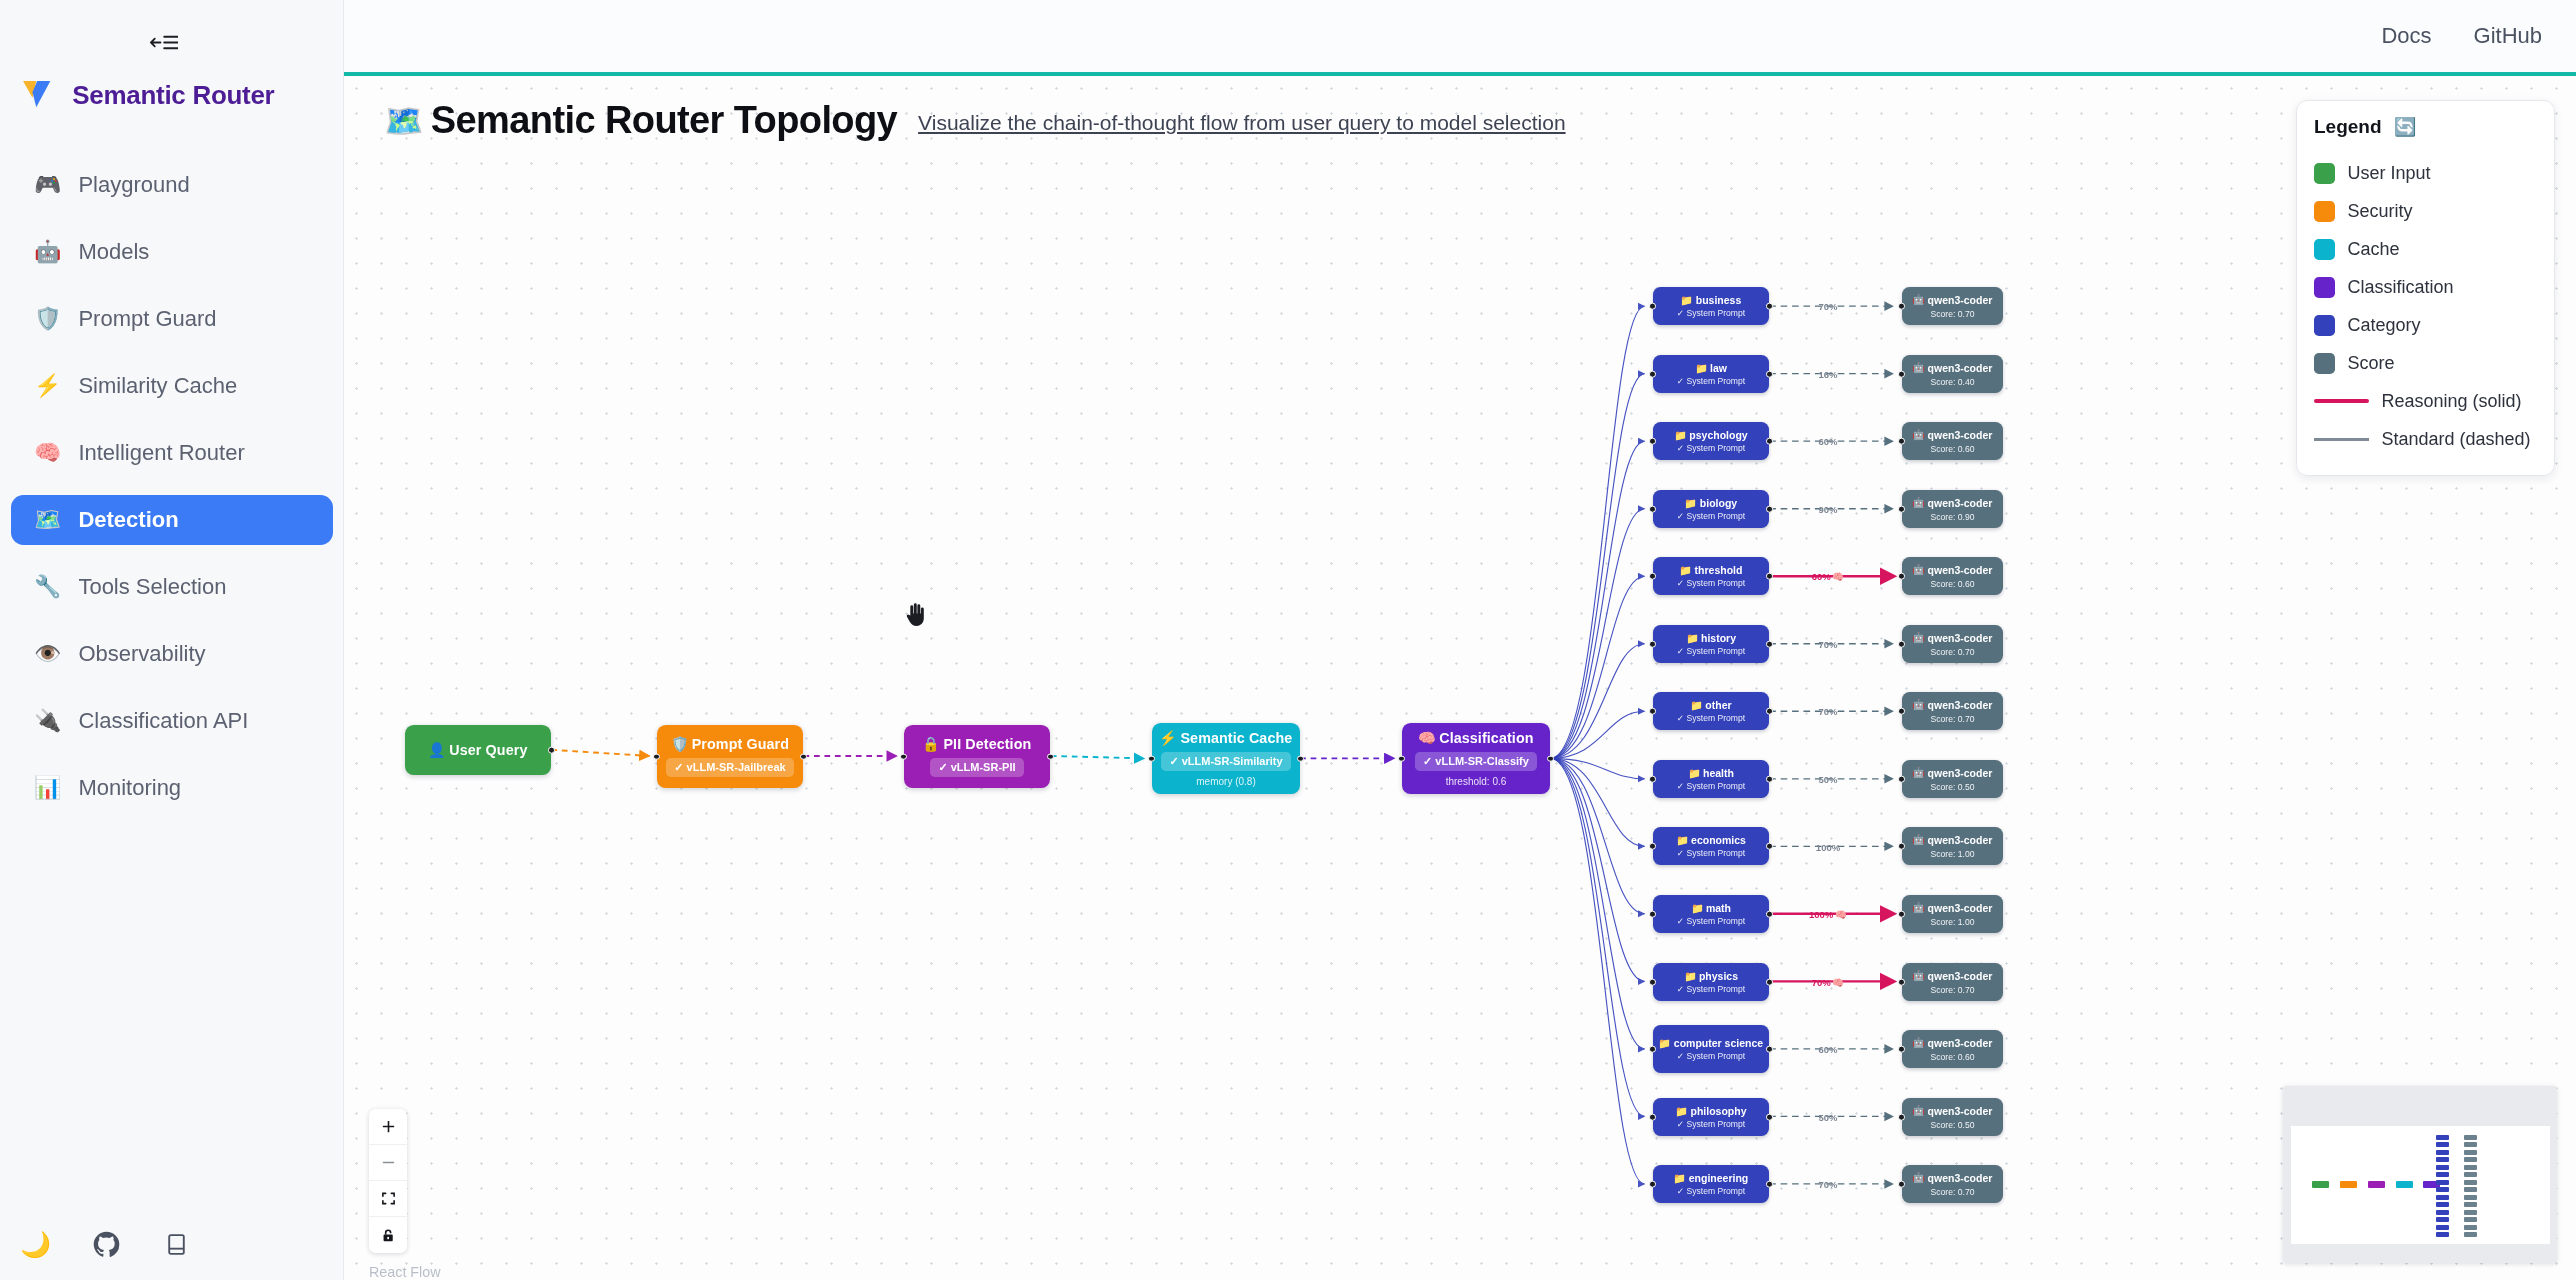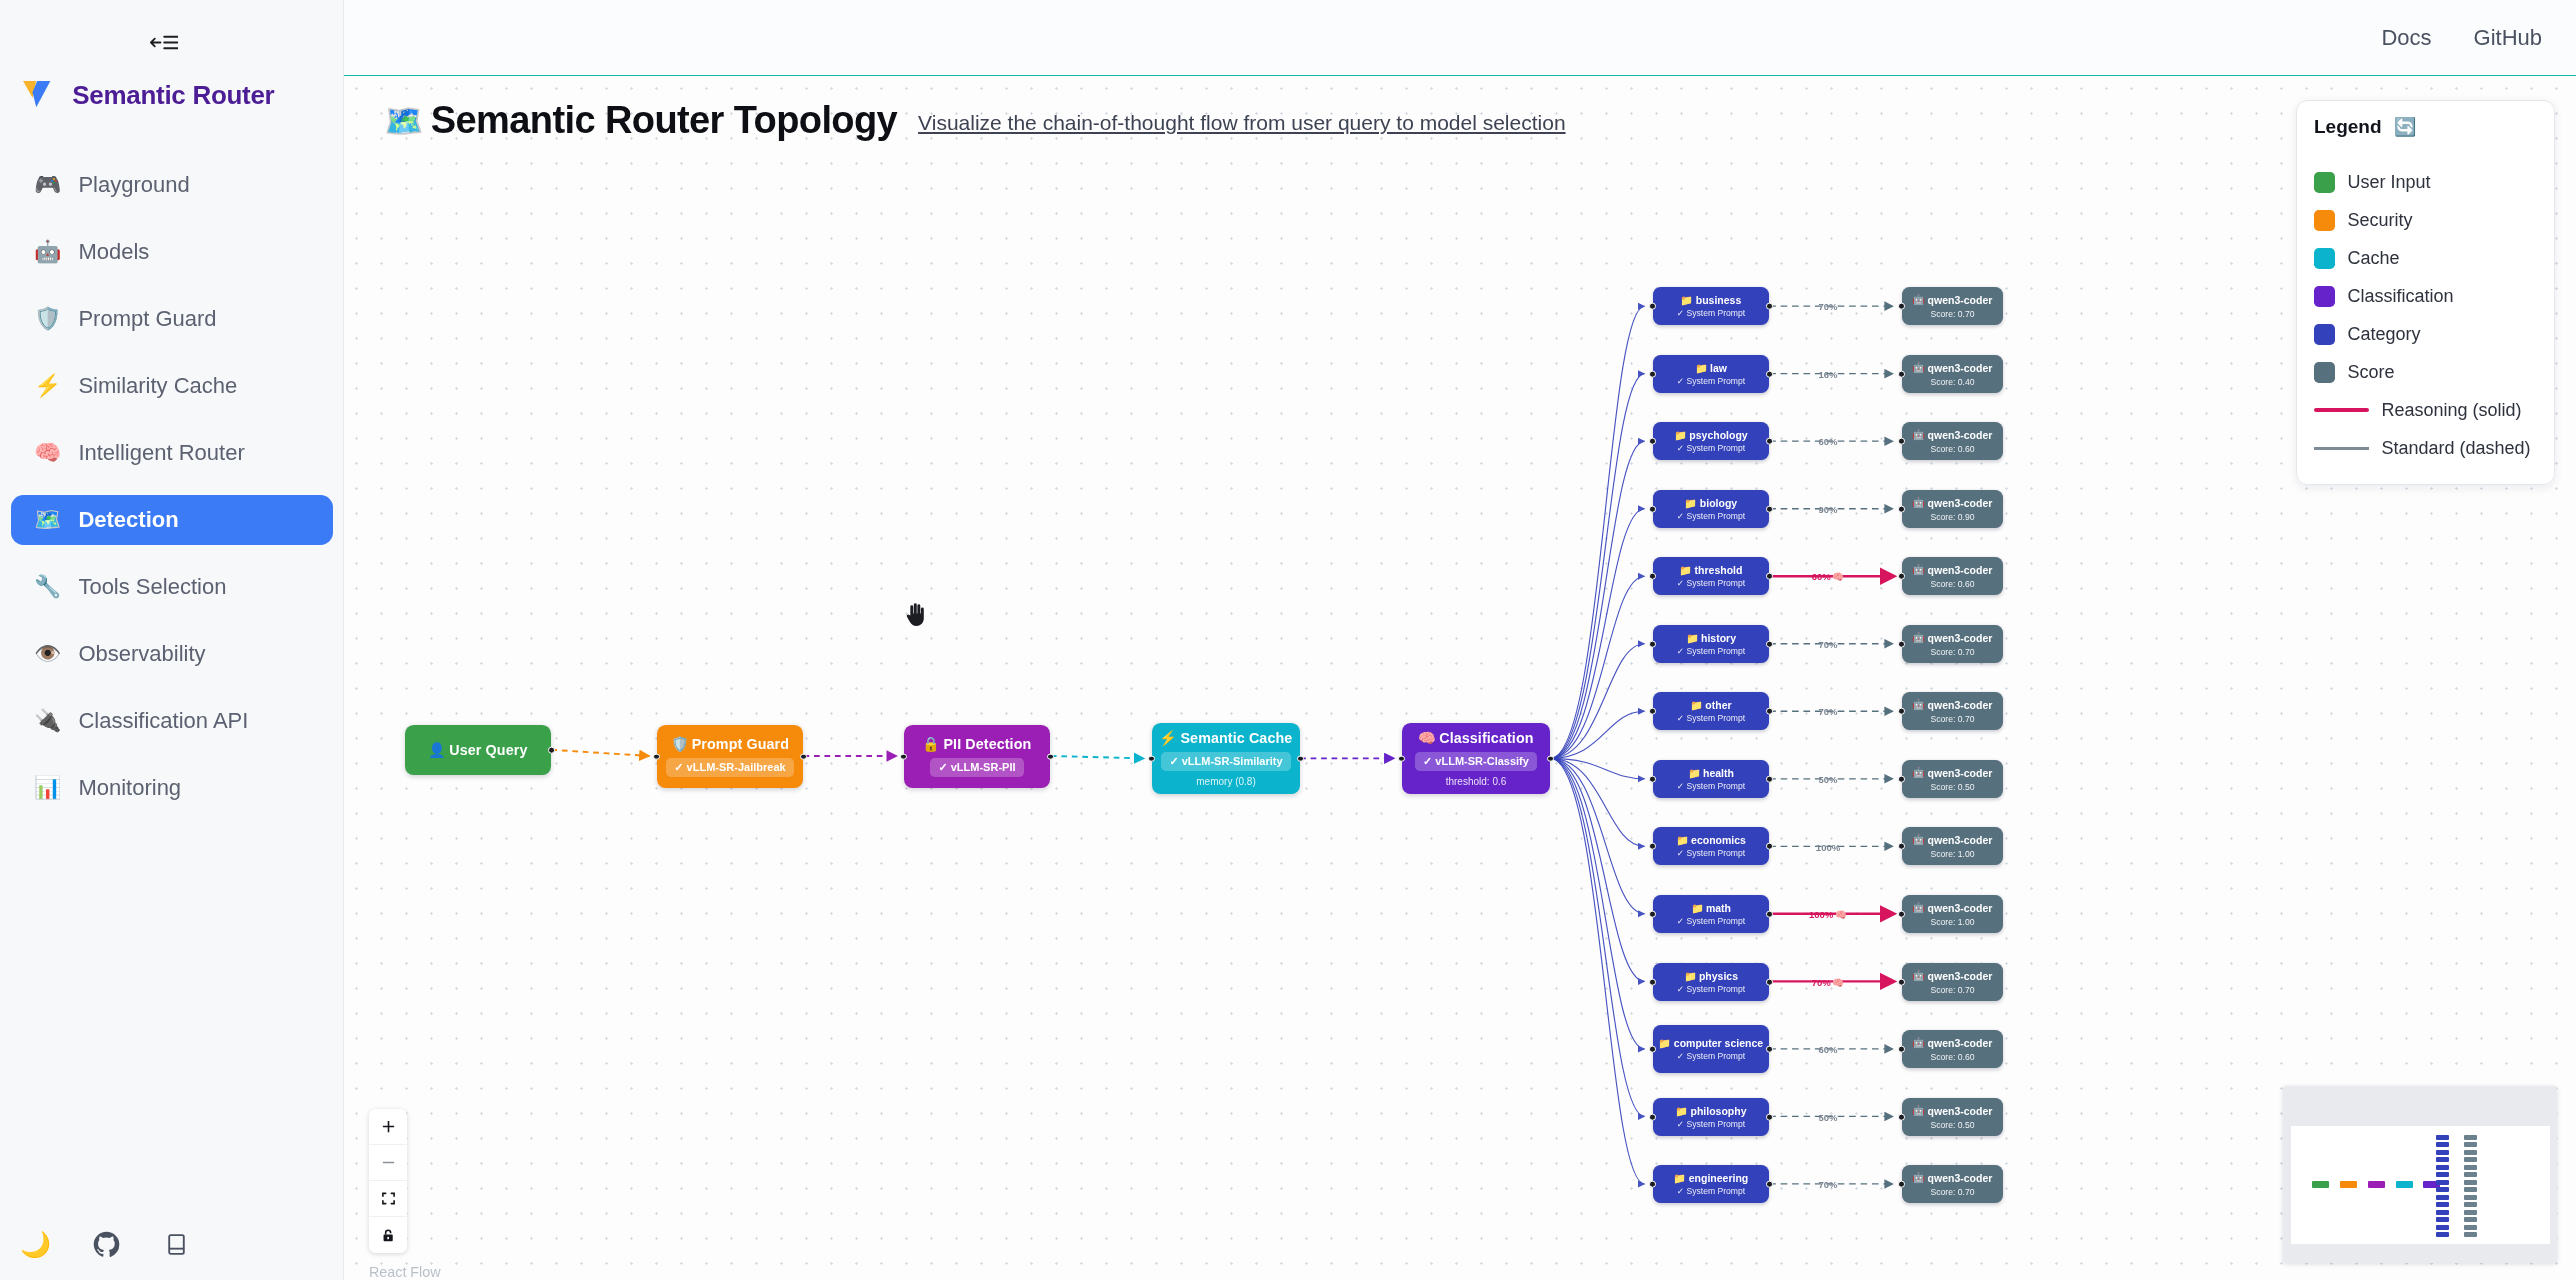--- a/index.html
+++ b/index.html
@@ -52,21 +52,21 @@
     position: absolute; bottom: 21px; left: 21px;
     display: flex; align-items: center; gap: 40px;
   }
   .sb-bottom .bi { cursor: pointer; display: flex; align-items: center; justify-content: center; width: 30px; height: 30px; font-size: 25px; }
 
   
   .main { position: relative; flex: 1 1 auto; height: 1280px; background: #ffffff; }
   .topbar {
     position: absolute; top: 0; left: 0; right: 0; height: 76px;
     background: #fbfcfd;
-    border-bottom: 1px solid #14b8a6;
+    border-bottom: 4px solid #14b8a6;
     display: flex; align-items: center; justify-content: flex-end;
     gap: 42px; padding-right: 34px;
     z-index: 12;
   }
   .topbar a { color: #4a5160; font-size: 22px; text-decoration: none; cursor: pointer; }
 
   .page-head {
     position: absolute; top: 99px; left: 40px;
     display: flex; align-items: center; gap: 21px;
     z-index: 11;
@@ -156,21 +156,21 @@
   .legend {
     position: absolute; top: 24px; right: 21px;
     width: 259px;
     background: rgba(255,255,255,.96);
     border: 1px solid #e4e7ec;
     border-radius: 11.4px;
     padding: 15px 17px 17px 17px;
     box-shadow: 0 2.9px 9.5px rgba(16,20,34,.08);
     z-index: 10;
   }
-  .legend-head { display: flex; align-items: center; gap: 13.3px; margin-bottom: 25px; }
+  .legend-head { display: flex; align-items: center; gap: 13.3px; margin-bottom: 16px; }
   .legend-title { font-size: 19px; font-weight: 700; color: #11141b; }
   .legend-refresh { font-size: 18px; cursor: pointer; line-height: 1; }
   .leg-row { display: flex; align-items: center; gap: 12.4px; height: 38px; }
   .leg-sw { width: 21px; height: 21px; border-radius: 4.8px; flex: 0 0 21px; }
   .leg-txt { font-size: 18px; color: #2d323d; }
   .leg-line { width: 55px; height: 3.8px; border-radius: 2.9px; flex: 0 0 55px; }
   .leg-line.dash { height: 0; border-top: 3.8px solid #7e8b96; border-radius: 0; }
 
   
   .controls {

